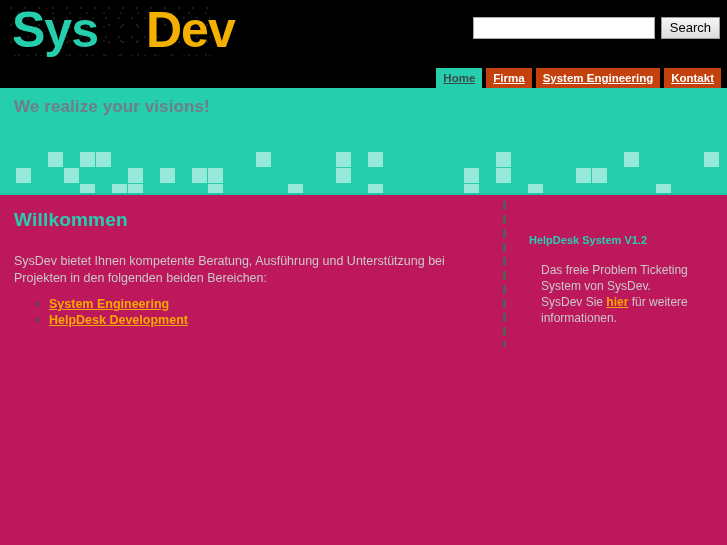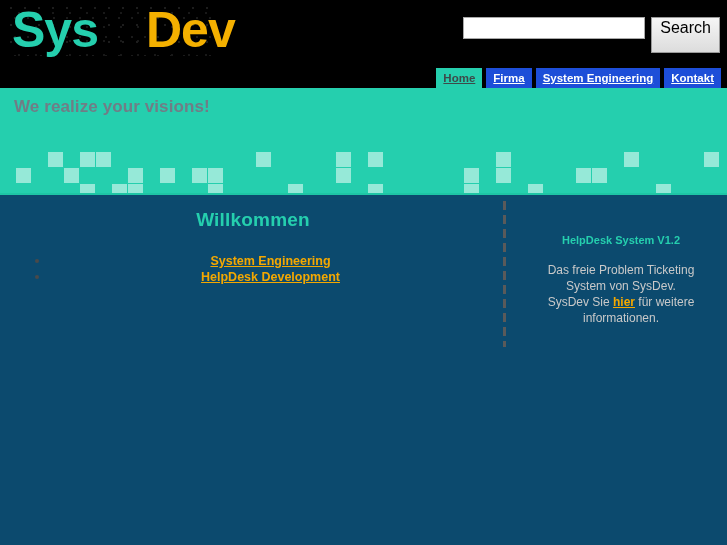--- a/index.html
+++ b/index.html
@@ -70,22 +70,22 @@
     font-size: 12px;
     padding: 1px 3px;
     box-sizing: content-box;
     outline: none;
   }
   .search-button {
     background: linear-gradient(#f6f6f6, #dcdcdc);
     border: 1px solid #9a9a9a;
     color: #000000;
     font-family: "Liberation Sans", sans-serif;
-    font-size: 16px;
-    padding: 2px 8px 17px 8px;
+    font-size: 13px;
+    padding: 2px 8px 3px 8px;
     cursor: pointer;
     line-height: 15px;
   }
 
   
   .nav {
     position: absolute;
     right: 0;
     top: 68px;
     display: flex;
@@ -98,21 +98,21 @@
   .nav-item {
     display: block;
     font-size: 11.5px;
     font-weight: bold;
     line-height: 20px;
     height: 20px;
     padding: 0 7px;
     text-decoration: underline;
     white-space: nowrap;
     cursor: pointer;
-    background: #1d4ed8;
+    background: #c2410c;
     color: #ffffff;
   }
   .nav-item.active {
     background: #25cfae;
     color: #3d4a4a;
   }
 
   
   .band {
     position: relative;
@@ -148,23 +148,22 @@
     left: 0;
     bottom: 0;
     width: 100%;
     height: 2px;
     background: #1ec6a5;
   }
 
   
   .main {
     position: relative;
-    background: #0c4a6e;
+    background: #be185d;
     height: 350px;
-    text-align: center;
   }
   .content {
     position: absolute;
     left: 14px;
     top: 14px;
     width: 478px;
   }
   .page-title {
     color: #25cfae;
     font-size: 19px;
@@ -295,20 +294,21 @@
       <i style="left: 528px; top: 32px;"></i>
       <i style="left: 656px; top: 32px;"></i>
     </div>
   <div class="band-bottom-edge"></div>
 </div>
 
 <div class="main">
 
   <div class="content">
     <h1 class="page-title">Willkommen</h1>
+    <p class="intro">SysDev bietet Ihnen kompetente Beratung, Ausführung und Unterstützung bei Projekten in den folgenden beiden Bereichen:</p>
     <ul class="links-list">
       <li>
         <a>System Engineering</a>
       </li>
       <li>
         <a>HelpDesk Development</a>
       </li>
     </ul>
   </div>
 

